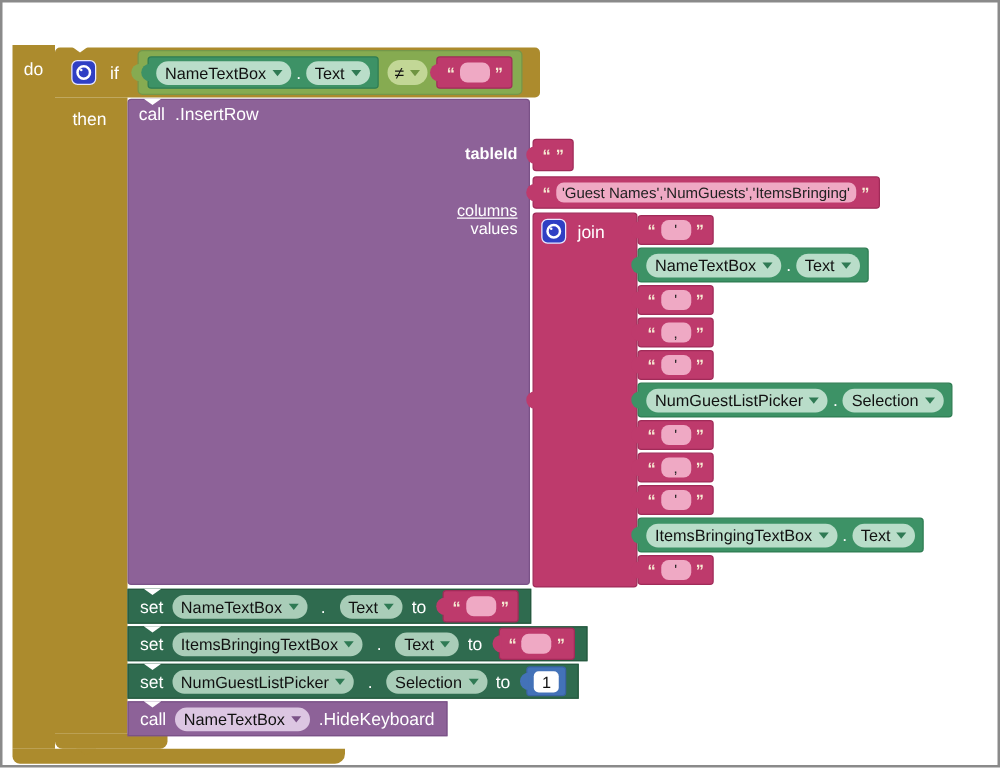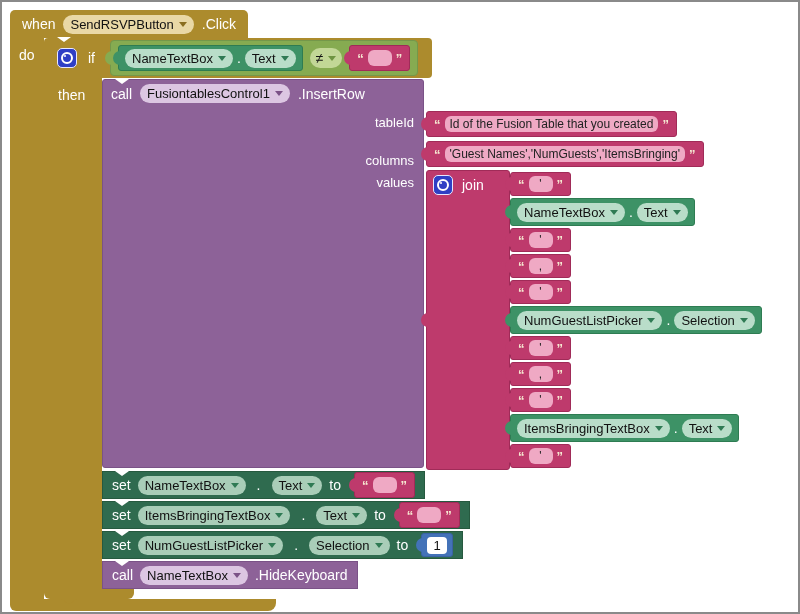--- a/index.html
+++ b/index.html
@@ -66,21 +66,21 @@
   #then-label{position:absolute;left:56px;top:86px;}
 
   
   #cond-block{display:inline-flex;align-items:center;gap:7px;background:#86ab51;border:1px solid #74974a;border-radius:4px;height:34px;padding:0 7px;}
   #cond-block .getter-block{height:26px;}
 
   
   #insertrow{position:absolute;left:100px;top:77px;width:322px;height:389px;background:#8d6298;border:1px solid #7a5287;border-radius:3px;box-sizing:border-box;}
   #insertrow-header{display:flex;align-items:center;gap:8px;padding:4px 8px;}
   .param-label{position:absolute;right:9px;color:#fff;font-size:13px;line-height:26px;}
-  #param-tableid{top:30px;} #param-columns{top:68px;} #param-values{top:90px;}
+  #param-tableid{top:30px;font-weight:bold;} #param-columns{top:76px;text-decoration:underline;} #param-values{top:90px;}
 
   
   #tableid-block{position:absolute;left:424px;top:109px;}
   #columns-block{position:absolute;left:424px;top:139px;}
 
   
   #join-body{position:absolute;left:424px;top:168px;width:84px;height:300px;background:#be3a6c;border:1px solid #a02b58;border-radius:3px;box-sizing:border-box;}
   #join-header{display:flex;align-items:center;gap:9px;padding:4px 6px;}
   #join-args{position:absolute;left:508px;top:170px;display:flex;flex-direction:column;align-items:flex-start;gap:2px;}
   #join-args .str-block{height:24px;}
@@ -89,28 +89,20 @@
   #set-name{left:100px;top:469px;}
   #set-items{left:100px;top:499px;}
   #set-numguests{left:100px;top:529px;}
   #call-hide{left:100px;top:559px;}
 </style>
 </head>
 <body>
 
 <div id="canvas">
 
-  <div id="when-header" class="gold">
-    <span class="blk-label">when</span>
-    <span class="pill pill-tan">
-      <span>SendRSVPButton</span>
-      <i class="tri tri-gold"></i>
-    </span>
-    <span class="blk-label">.Click</span>
-  </div>
   <div id="when-left" class="gold"></div>
   <div id="when-bottom" class="gold"></div>
   <span id="do-label" class="blk-label">do</span>
 
   <div id="if-header" class="gold">
     <span class="gear">
         <span class="gear-ring"></span>
       </span>
     <span id="if-label" class="blk-label">if</span>
     <div id="cond-block" class="vtab">
@@ -136,34 +128,29 @@
       </div>
     </div>
   </div>
   <div id="if-left" class="gold"></div>
   <div id="if-bottom" class="gold"></div>
   <span id="then-label" class="blk-label">then</span>
 
   <div id="insertrow" class="vnotch">
     <div id="insertrow-header">
       <span class="blk-label">call</span>
-      <span class="pill pill-lav">
-        <span>FusiontablesControl1</span>
-        <i class="tri tri-lav"></i>
-      </span>
       <span class="blk-label">.InsertRow</span>
     </div>
     <span id="param-tableid" class="param-label">tableId</span>
     <span id="param-columns" class="param-label">columns</span>
     <span id="param-values" class="param-label">values</span>
   </div>
 
   <div id="tableid-block" class="str-block vtab">
     <span class="q">“</span>
-    <span class="str-field">Id of the Fusion Table that you created</span>
     <span class="q">”</span>
   </div>
 
   <div id="columns-block" class="str-block vtab">
     <span class="q">“</span>
     <span class="str-field">'Guest Names','NumGuests','ItemsBringing'</span>
     <span class="q">”</span>
   </div>
 
   <div id="join-body" class="vtab">

